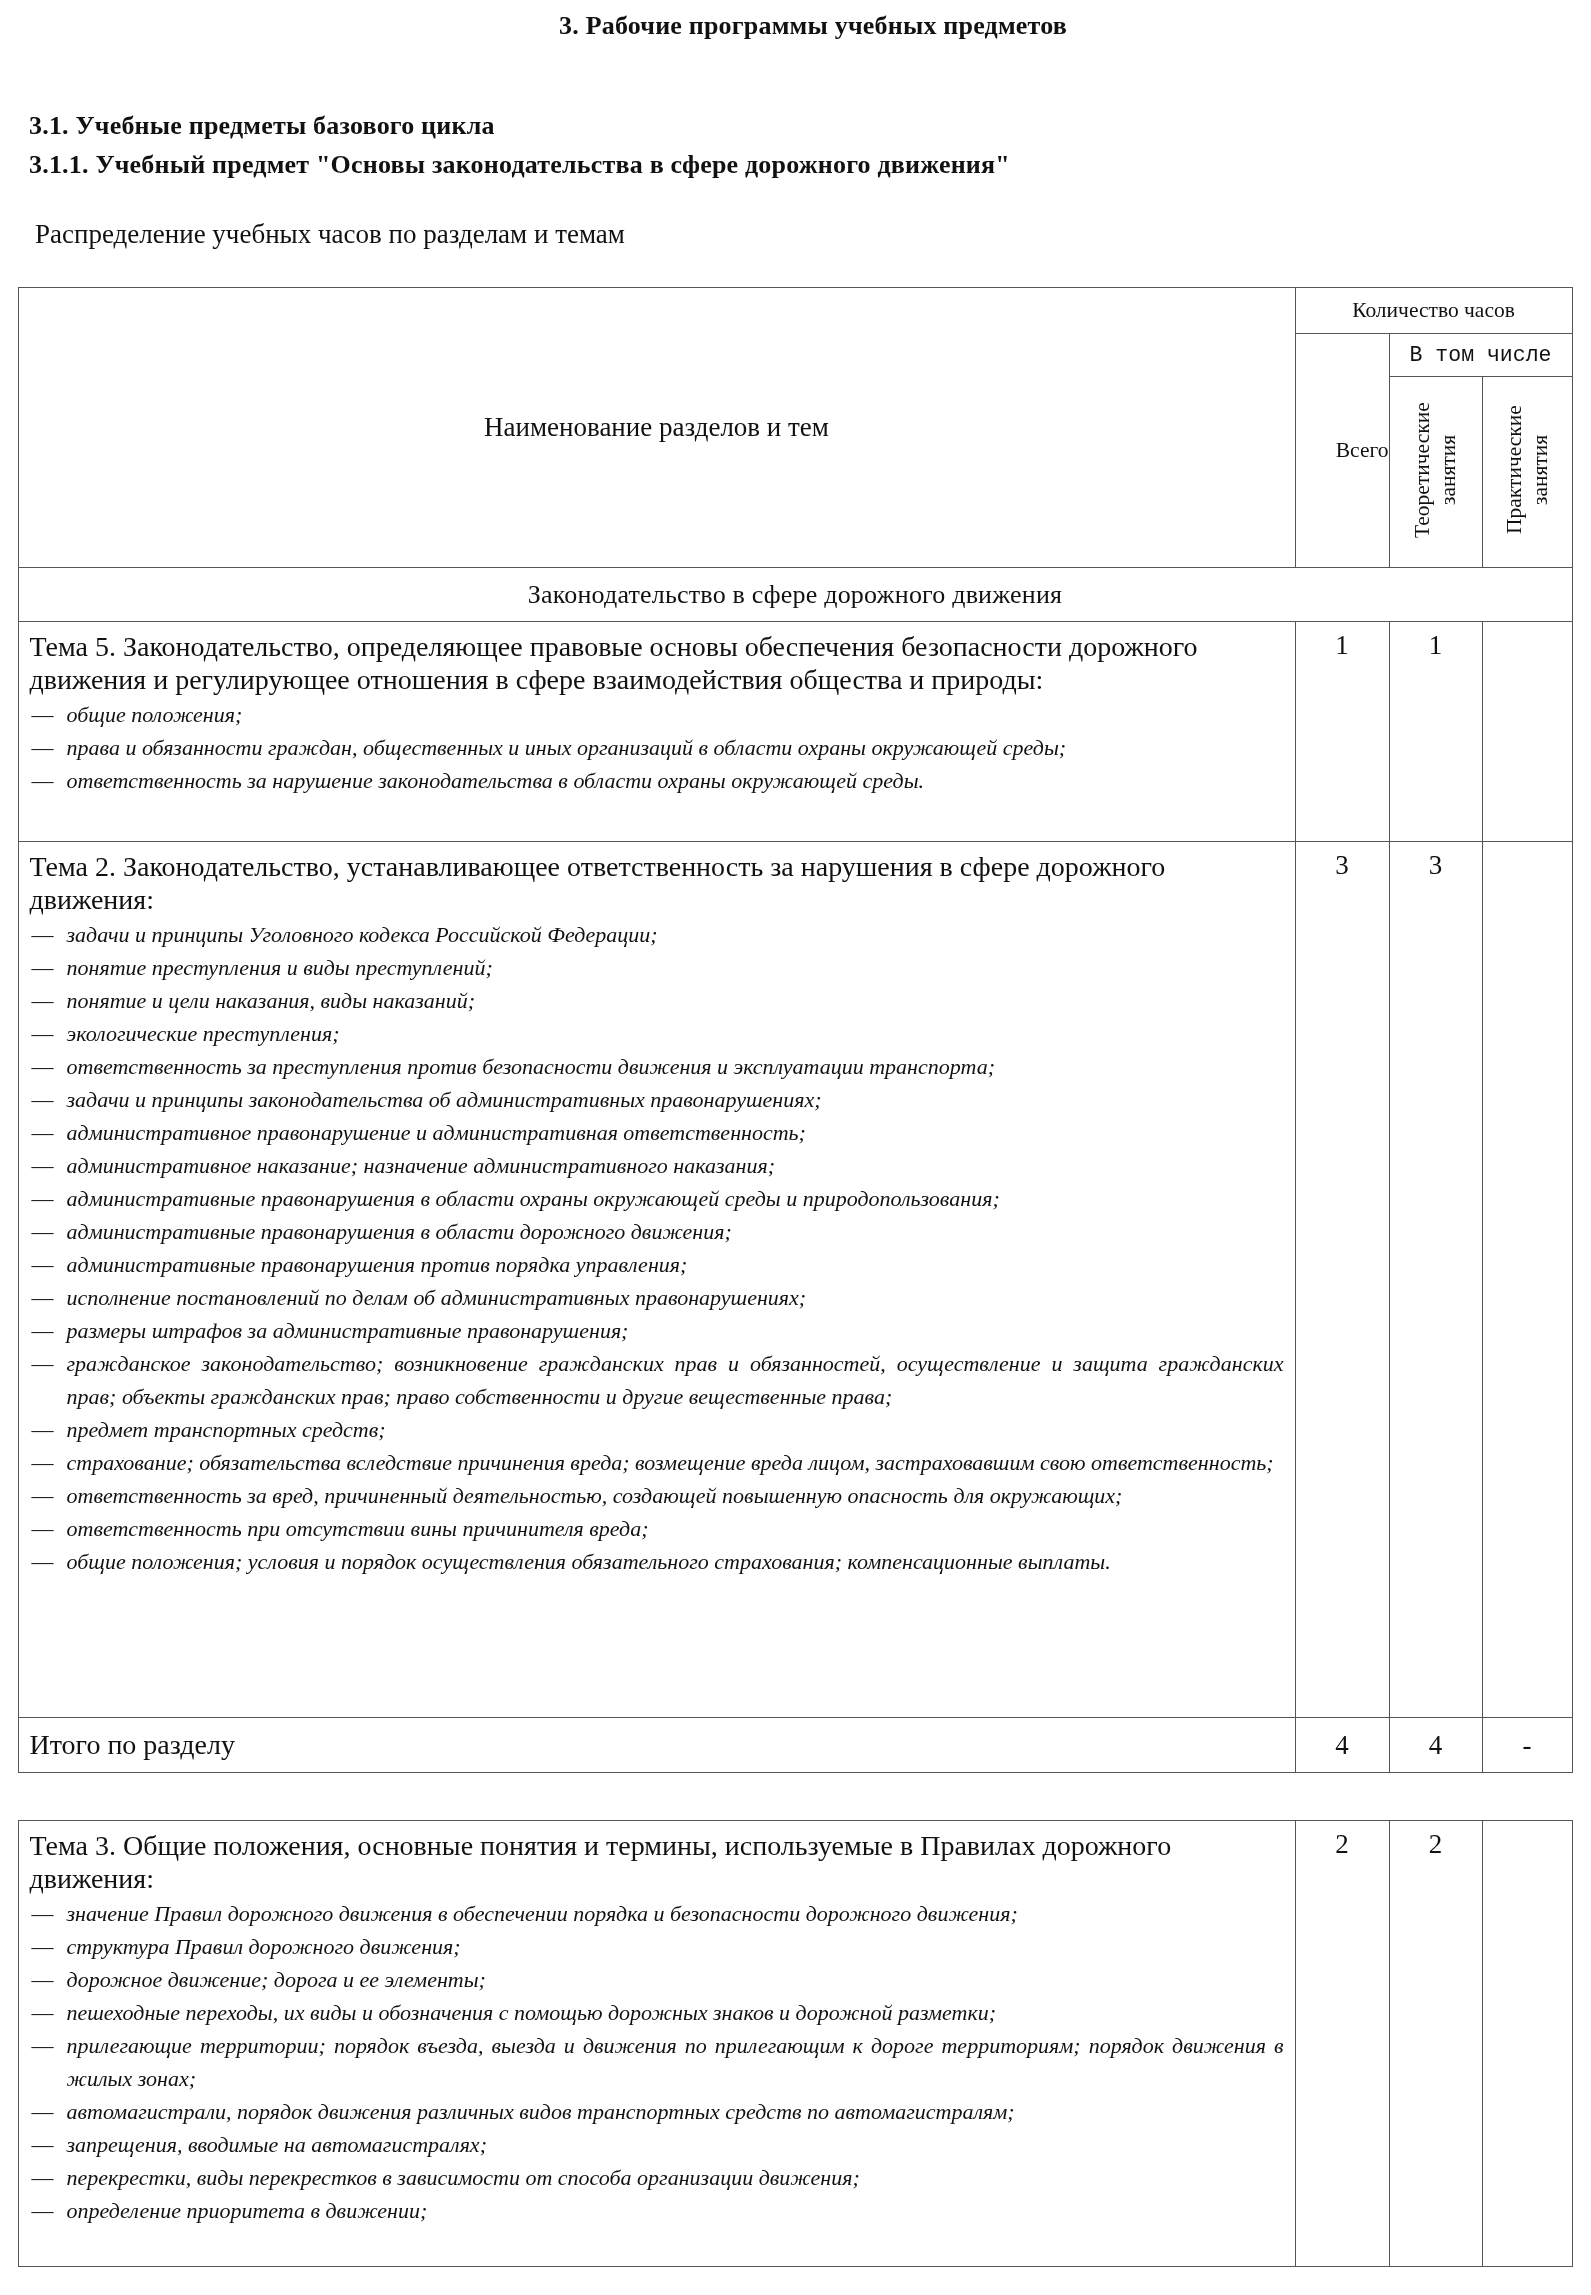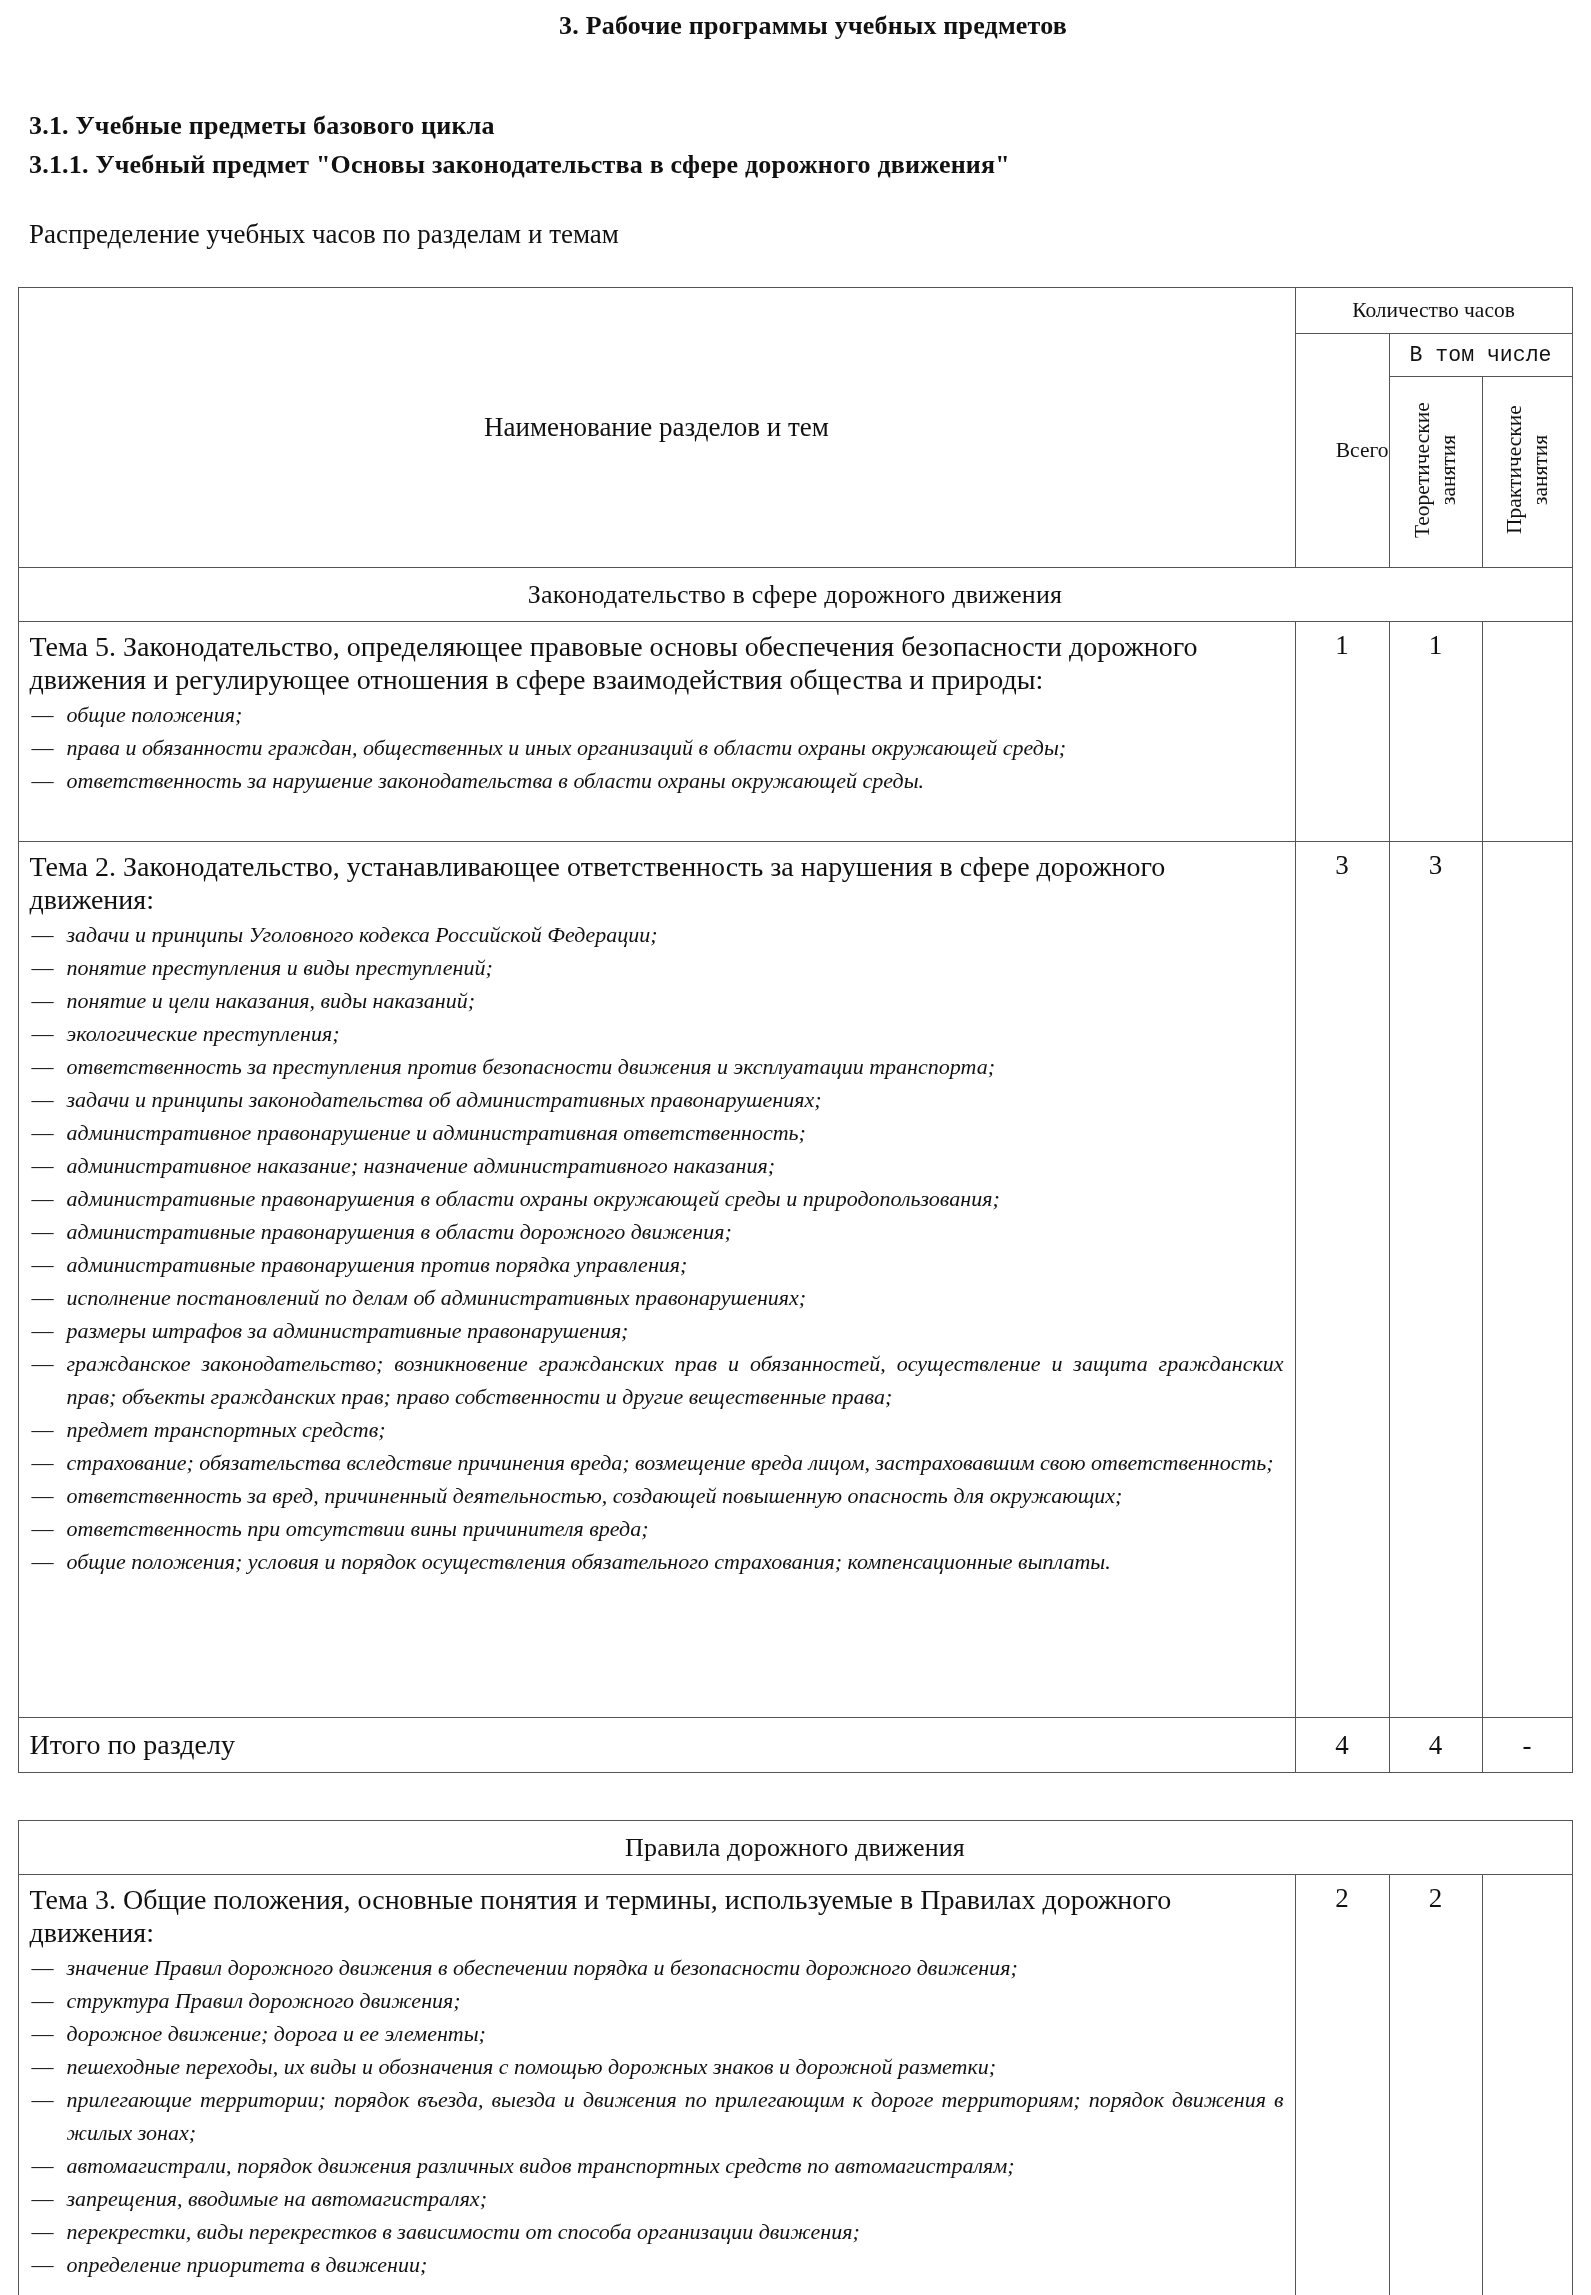--- a/index.html
+++ b/index.html
@@ -8,21 +8,21 @@
     font-family: "Liberation Serif", "DejaVu Serif", serif; color: #111;
   }
   .h-title {
     position: absolute; top: 11px; left: 17px; width: 1592px; text-align: center;
     font-weight: bold; font-size: 26px; letter-spacing: 0.2px;
   }
   .h-sub {
     position: absolute; left: 29px; font-weight: bold; font-size: 26px; letter-spacing: 0.2px;
   }
   .h-caption {
-    position: absolute; left: 29px; top: 219px; font-size: 27px;
+    position: absolute; left: 35px; top: 219px; font-size: 27px;
   }
   table.prog {
     position: absolute; left: 17.5px; width: 1554px; border-collapse: collapse;
     table-layout: fixed;
   }
   table.prog td, table.prog th {
     border: 1.6px solid #555; padding: 0; vertical-align: top; font-weight: normal;
   }
   col.c-name { width: 1277px; }
   col.c-total { width: 94px; }
@@ -148,23 +148,20 @@
   </table>
 
 <table class="prog" style="top:1820px;">
   <colgroup>
     <col class="c-name">
       <col class="c-total">
       <col class="c-theor">
       <col class="c-prac">
   </colgroup>
   <tbody>
-      <tr class="section-row">
-    <td colspan="4">Правила дорожного движения</td>
-  </tr>
   <tr style="height:446px;">
     <td class="topic-cell">
       <div class="topic-title">Тема 3. Общие положения, основные понятия и термины, используемые в Правилах дорожного движения:</div>
       <ul class="items">
         <li><span class="dash">—</span><span>значение Правил  дорожного  движения  в  обеспечении  порядка  и  безопасности  дорожного  движения;</span></li>
         <li><span class="dash">—</span><span>структура  Правил  дорожного  движения;</span></li>
         <li><span class="dash">—</span><span>дорожное  движение;  дорога  и  ее  элементы;</span></li>
         <li><span class="dash">—</span><span>пешеходные  переходы,  их  виды  и  обозначения  с  помощью  дорожных  знаков  и  дорожной  разметки;</span></li>
         <li><span class="dash">—</span><span>прилегающие  территории;  порядок  въезда,  выезда  и  движения  по  прилегающим  к  дороге  территориям;  порядок  движения  в  жилых  зонах;</span></li>
         <li><span class="dash">—</span><span>автомагистрали,  порядок  движения  различных  видов  транспортных  средств  по  автомагистралям;</span></li>

